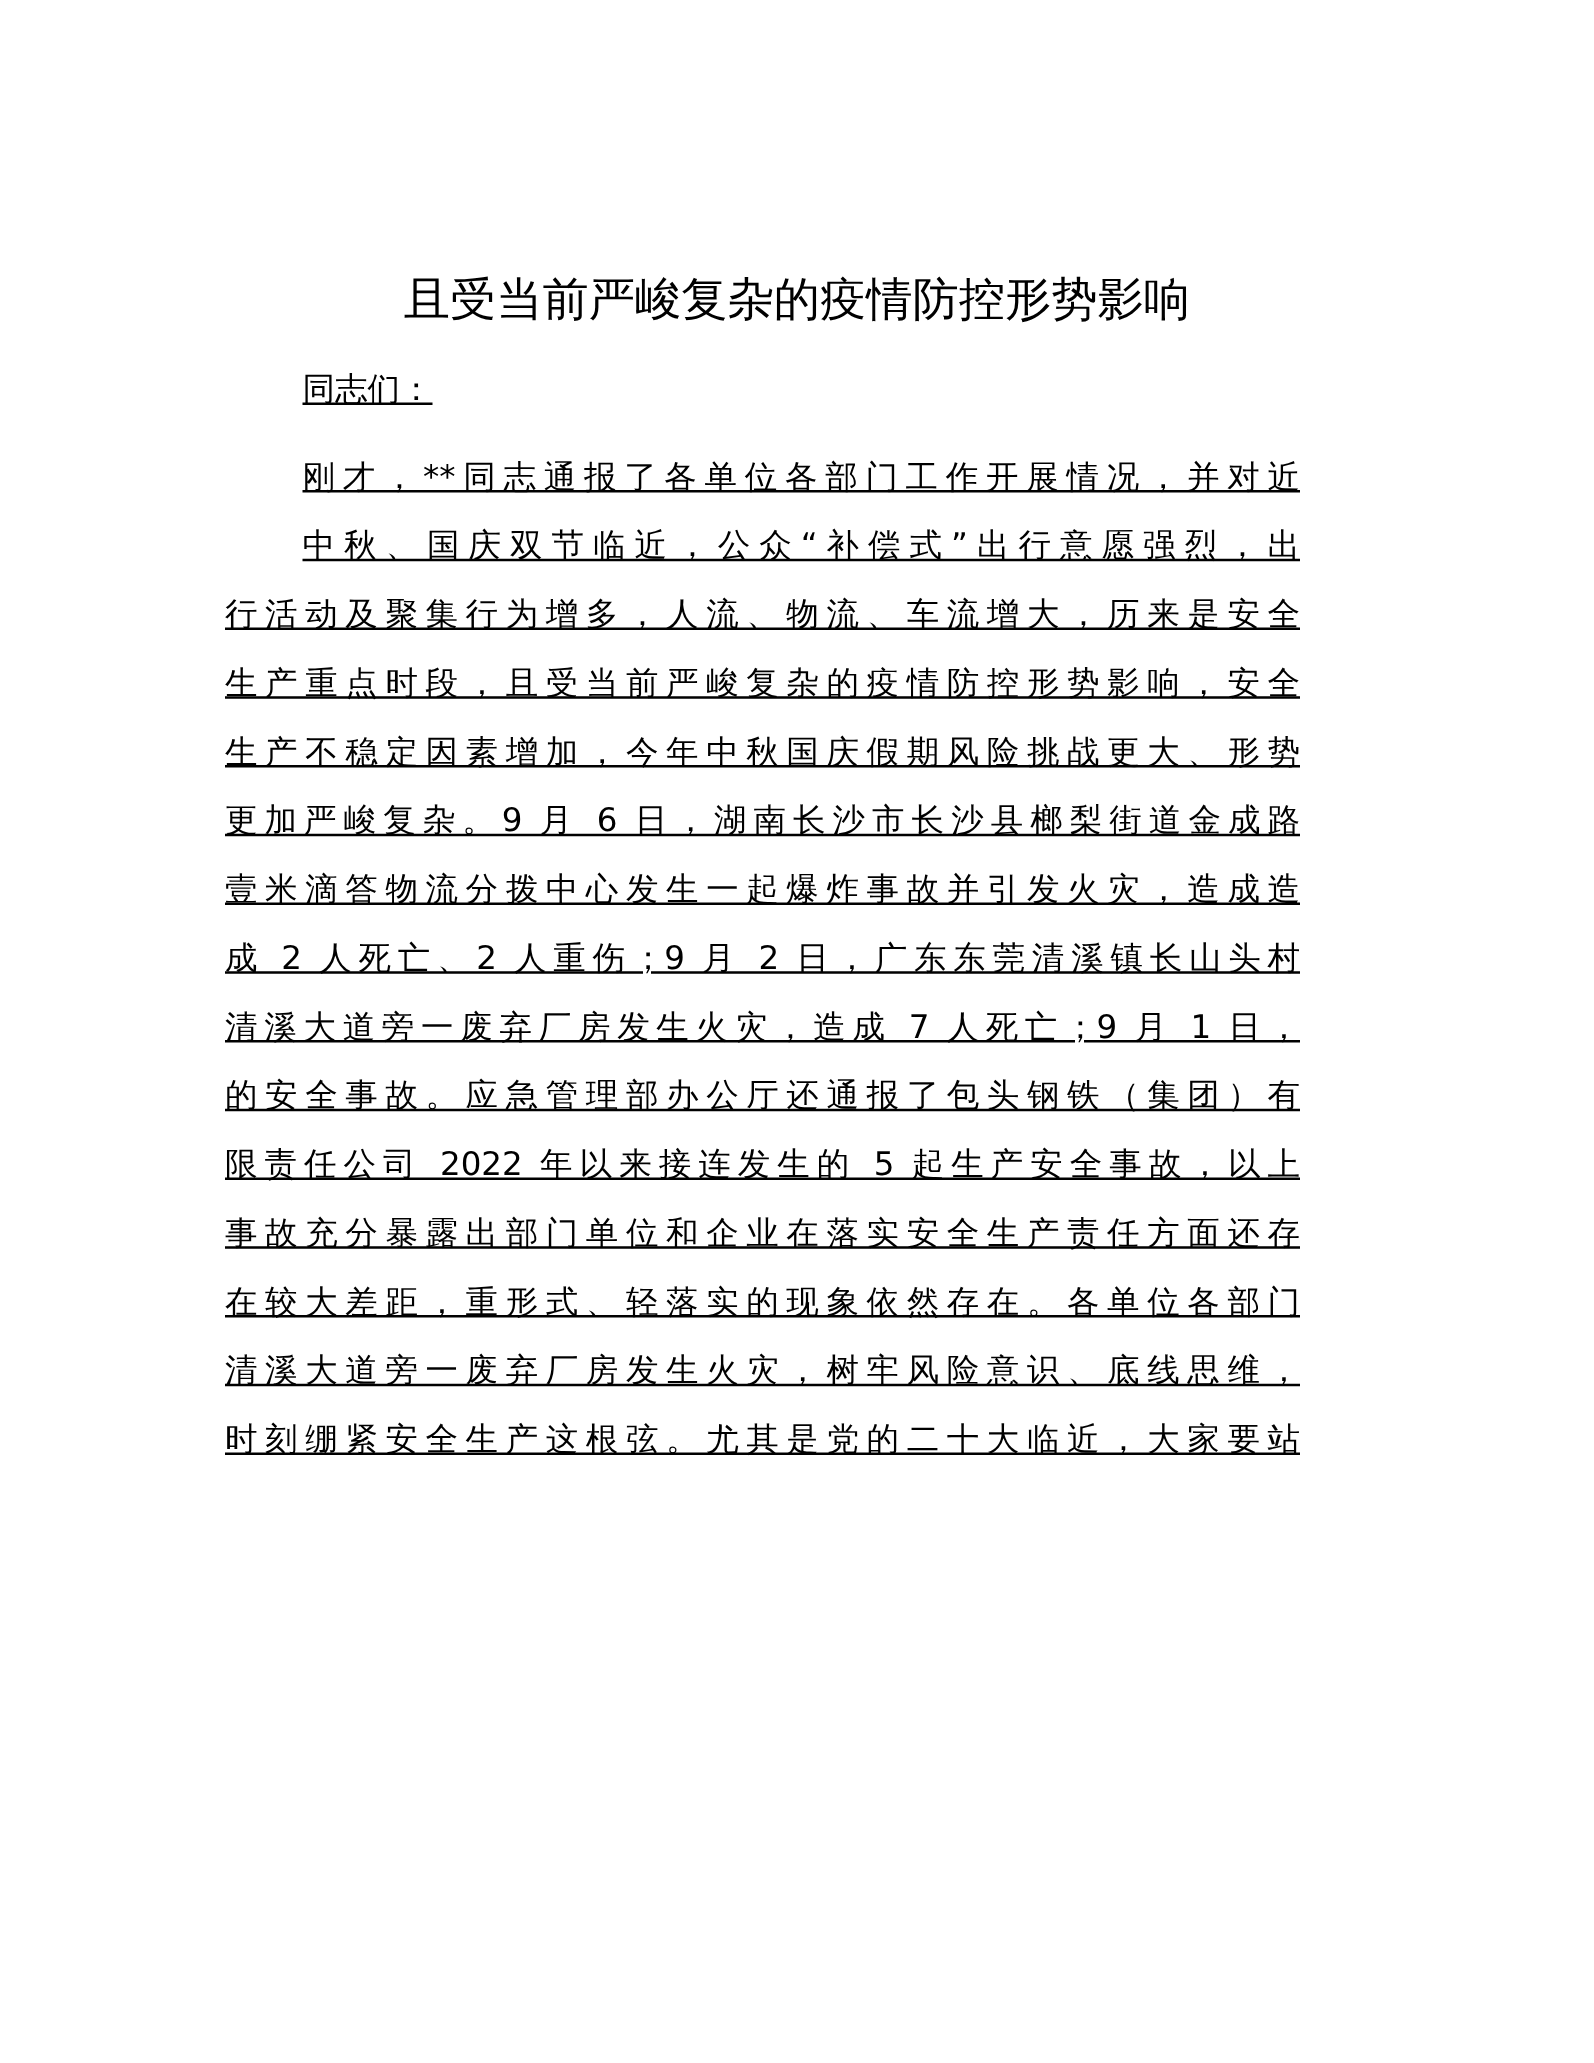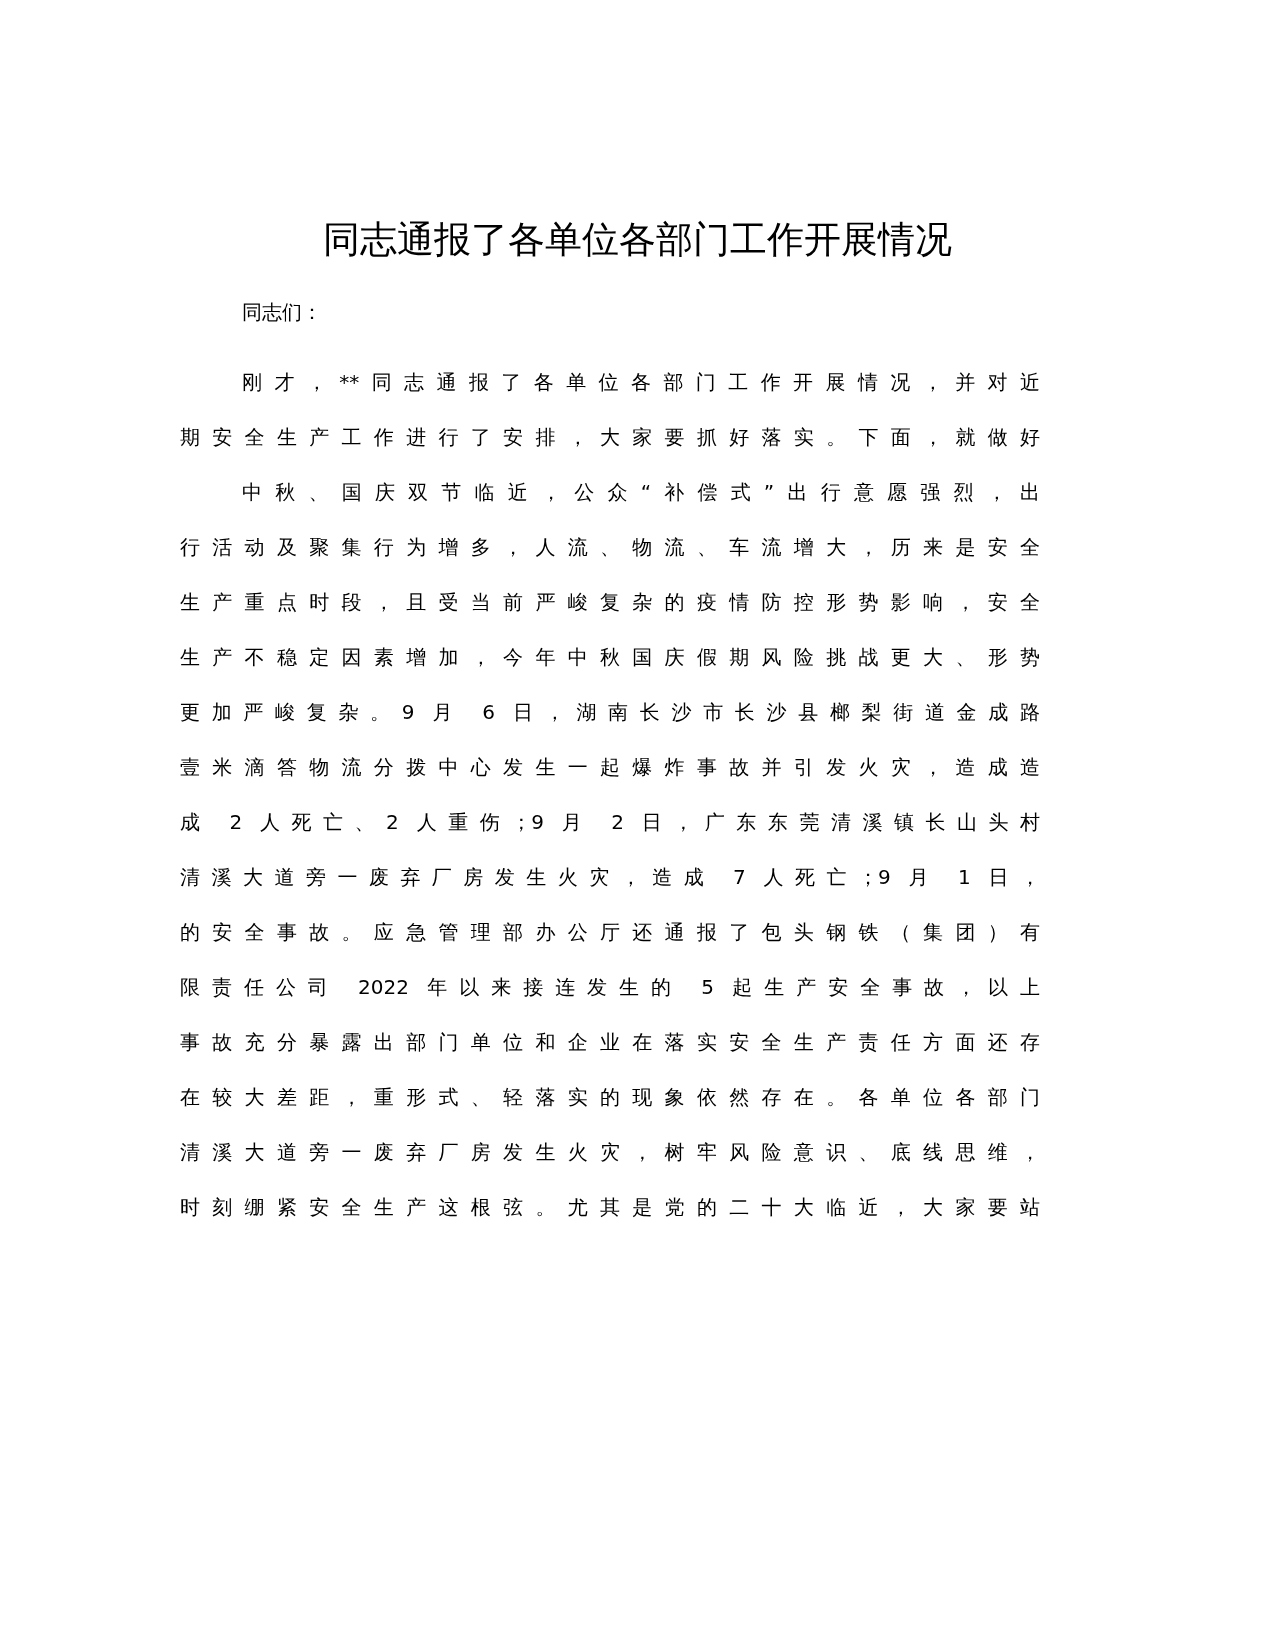--- a/index.html
+++ b/index.html
@@ -2,36 +2,35 @@
 <html><head>
 <meta charset="utf-8">
 <style>
   html, body { margin: 0; padding: 0; background: #ffffff; }
   body { width: 1275px; height: 1650px; position: relative; overflow: hidden;
          font-family: "DejaVu Sans", "Liberation Sans", sans-serif; color: #000; }
   .page { position: absolute; left: 0; top: 0; width: 1275px; height: 1650px; background: #fff; }
   .title { position: absolute; left: 0; width: 1275px; top: 214px; text-align: center;
            font-size: 37px; line-height: 52px; letter-spacing: 0px; }
   .body { position: absolute; left: 180px; width: 860px; top: 287px; }
-  .line { font-size: 20px; line-height: 55px; height: 55px; white-space: nowrap;
-          text-align: justify; text-align-last: justify; }
+  .line { font-size: 26px; line-height: 55px; height: 55px; white-space: nowrap;
+          text-align: justify; text-align-last: justify; text-decoration: underline; }
   .line.last { text-align-last: left; }
   .indent { padding-left: 62px; }
   .greet { height: 68px; line-height: 50px; }
 </style>
 </head>
 <body>
 
 <div class="page">
-  <div class="title">同志通报了各单位各部门工作开展情况</div>
+  <div class="title">且受当前严峻复杂的疫情防控形势影响</div>
   <div class="body">
     <div class="line greet indent last">同志们：</div>
     <div id="lines">
         <div class="line indent">刚才，**同志通报了各单位各部门工作开展情况，并对近</div>
-        <div class="line">期安全生产工作进行了安排，大家要抓好落实。下面，就做好</div>
         <div class="line indent">中秋、国庆双节临近，公众“补偿式”出行意愿强烈，出</div>
         <div class="line">行活动及聚集行为增多，人流、物流、车流增大，历来是安全</div>
         <div class="line">生产重点时段，且受当前严峻复杂的疫情防控形势影响，安全</div>
         <div class="line">生产不稳定因素增加，今年中秋国庆假期风险挑战更大、形势</div>
         <div class="line">更加严峻复杂。9 月 6 日，湖南长沙市长沙县榔梨街道金成路</div>
         <div class="line">壹米滴答物流分拨中心发生一起爆炸事故并引发火灾，造成造</div>
         <div class="line">成 2 人死亡、2 人重伤；9 月 2 日，广东东莞清溪镇长山头村</div>
         <div class="line">清溪大道旁一废弃厂房发生火灾，造成 7 人死亡；9 月 1 日，</div>
         <div class="line">的安全事故。应急管理部办公厅还通报了包头钢铁（集团）有</div>
         <div class="line">限责任公司 2022 年以来接连发生的 5 起生产安全事故，以上</div>

